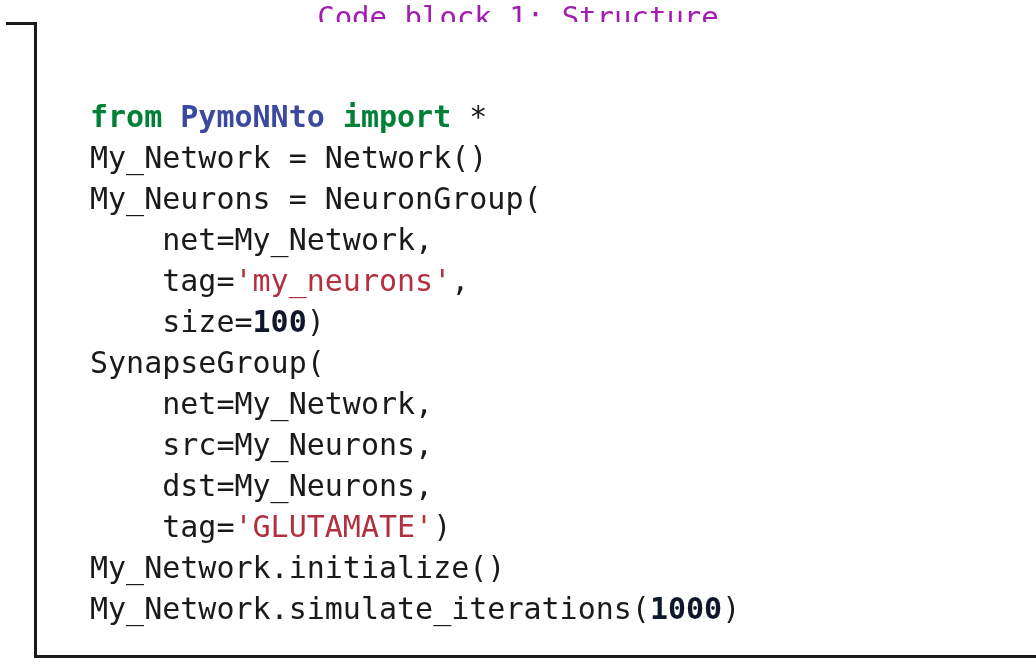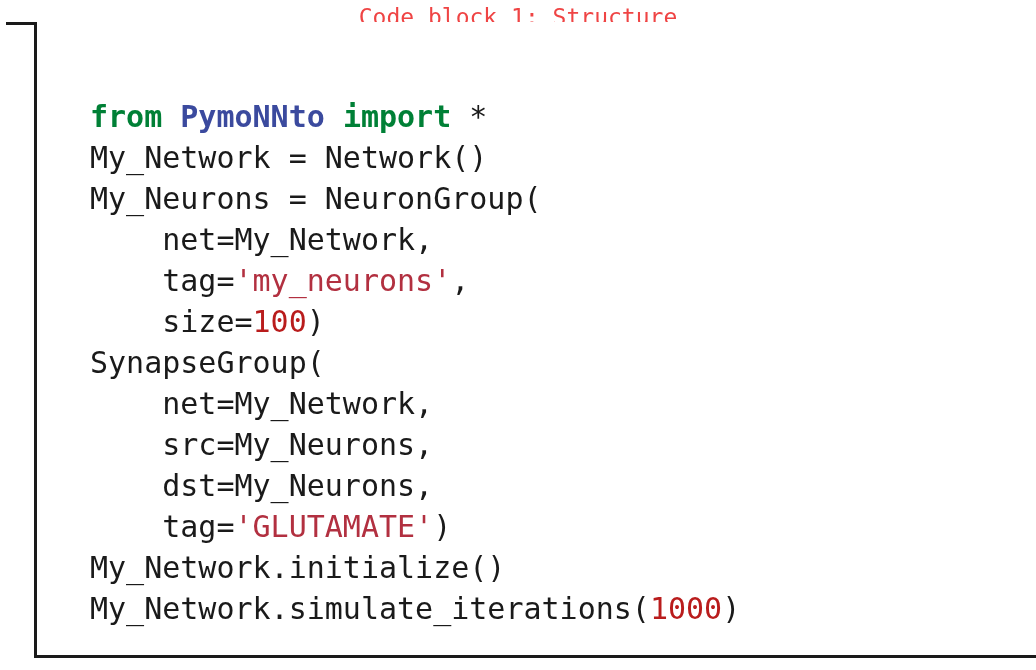--- a/index.html
+++ b/index.html
@@ -48,24 +48,24 @@
   .top-rule.right { left: 744px; width: 282px; }
 
   
   .block-caption {
     position: absolute;
     left: 0;
     top: 0;
     width: 1036px;
     text-align: center;
     font-family: "DejaVu Sans Mono", "Liberation Mono", monospace;
-    font-size: 23px;
+    font-size: 29px;
     line-height: 34px;
     letter-spacing: 0px;
-    color: #ef4444;
+    color: #a21caf;
     white-space: pre;
   }
 
   
   .code-area {
     position: absolute;
     left: 53px;
     top: 74px;
     width: 930px;
     font-family: "DejaVu Sans Mono", "Liberation Mono", monospace;
@@ -76,21 +76,21 @@
   }
   .code-line {
     white-space: pre;
     height: 41px;
   }
 
   
   .tok-kw  { color: #008036; font-weight: bold; }
   .tok-mod { color: #3b4a9e; font-weight: bold; }
   .tok-str { color: #b23040; text-align: right; }
-  .tok-num { color: #b91c1c; }
+  .tok-num { color: #0f172a; font-weight: bold; }
   .tok-txt { color: #1a1a1a; }
 </style>
 </head>
 <body>
 
 <div id="figure">
 
   <div class="top-rule left"></div>
   <div class="top-rule right"></div>
 

